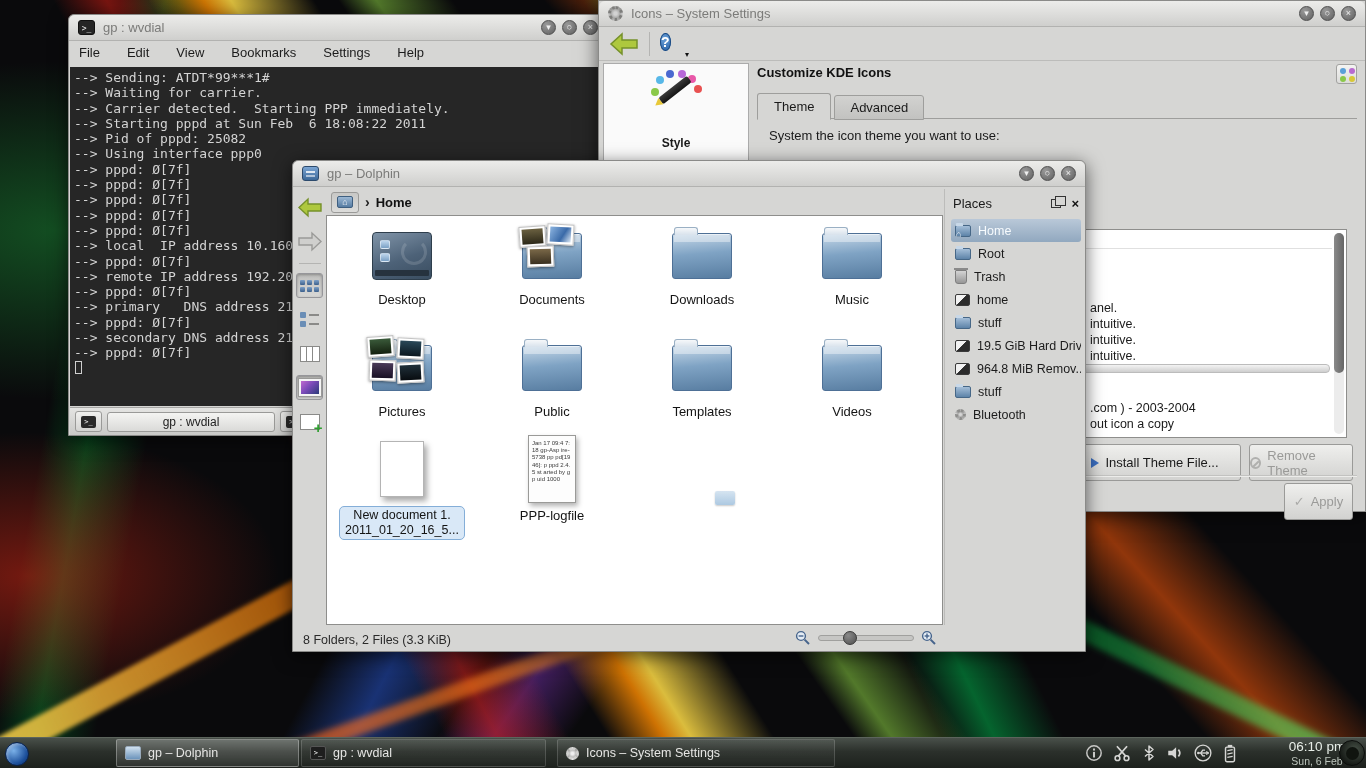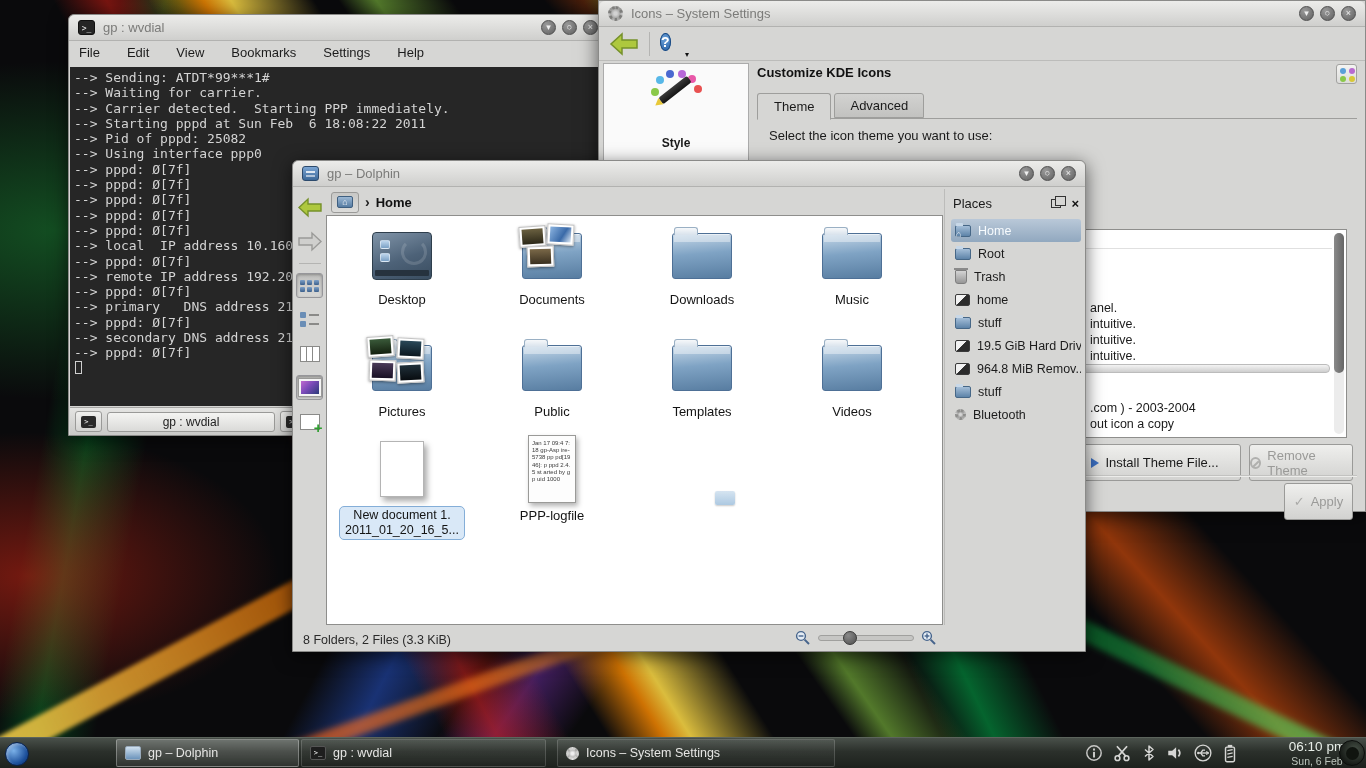--- a/index.html
+++ b/index.html
@@ -77,21 +77,21 @@
   .dot { position:absolute; width:8px; height:8px; border-radius:50%; }
   .pencil { position:absolute; left:8px; top:16px; width:36px; height:8px; background:linear-gradient(#3a3a3a,#141414);
     transform:rotate(-38deg); border-radius:2px; }
   .pencil::before { content:""; position:absolute; left:-7px; top:0; border-top:4px solid transparent; border-bottom:4px solid transparent; border-right:7px solid #e8c838; }
   .ss-style-label { font-size:12px; font-weight:bold; color:#1a1a1a; margin-top:20px; }
   .ss-tool-item { margin:16px auto 0 auto; width:34px; height:28px; background:linear-gradient(#dedede,#bebebe);
     border:1px solid #a2a2a2; border-radius:3px; position:relative; }
   .ss-tool-item::before { content:""; position:absolute; left:5px; top:6px; width:7px; height:15px; background:#9a9a9a; border-radius:2px; }
   .ss-tool-item::after { content:"✕"; position:absolute; right:4px; top:4px; color:#9a9a9a; font-size:14px; font-weight:bold; }
   .ss-heading { position:absolute; left:158px; top:64px; font-size:13px; font-weight:bold; color:#111; }
-  .ss-tabs { position:absolute; left:158px; top:92px; display:flex; align-items:flex-start; z-index:2; }
+  .ss-tabs { position:absolute; left:158px; top:92px; display:flex; align-items:flex-end; z-index:2; }
   .ss-tab { font-size:13px; color:#1a1a1a; padding:4px 15px; border:1px solid #9e9e9c;
     border-radius:3px 3px 0 0; background:linear-gradient(#d2d2d0,#c2c2c0); margin-right:3px; }
   .ss-tab.active { background:#d6d6d4; border-bottom:1px solid #d6d6d4; padding:5px 16px; }
   .ss-tabline { position:absolute; left:158px; right:8px; top:117px; height:1px; background:#9e9e9c; }
   .ss-prompt { position:absolute; left:170px; top:127px; font-size:13px; color:#1a1a1a; }
   .ss-list { position:absolute; left:168px; top:228px; width:580px; height:209px; background:#fff; border:1px solid #8e8e8c; }
   .ss-list-topline { position:absolute; left:0; right:14px; top:18px; height:1px; background:#e0e0e0; }
   .ss-frag { position:absolute; left:322px; top:70px; font-size:12.5px; line-height:16px; color:#1a1a1a; }
   .ss-divider { position:absolute; left:2px; right:16px; top:134px; height:9px; border-radius:4px;
     background:linear-gradient(#f4f4f4,#cecece); border:1px solid #bcbcbc; }
@@ -317,21 +317,21 @@
         <div class="ss-style-label">Style</div>
       </div>
       <div class="ss-tool-item"></div>
     </div>
     <div class="ss-heading">Customize KDE Icons</div>
     <div class="ss-tabs">
       <span class="ss-tab active">Theme</span>
       <span class="ss-tab">Advanced</span>
     </div>
     <div class="ss-tabline"></div>
-    <div class="ss-prompt">Select the icon theme you want to use:</div>
+    <div class="ss-prompt">System the icon theme you want to use:</div>
     <div class="ss-list">
       <div class="ss-list-topline"></div>
       <div class="ss-frag">
         <div>anel.</div>
         <div>intuitive.</div>
         <div>intuitive.</div>
         <div>intuitive.</div>
       </div>
       <div class="ss-divider"></div>
       <div class="ss-credit">

